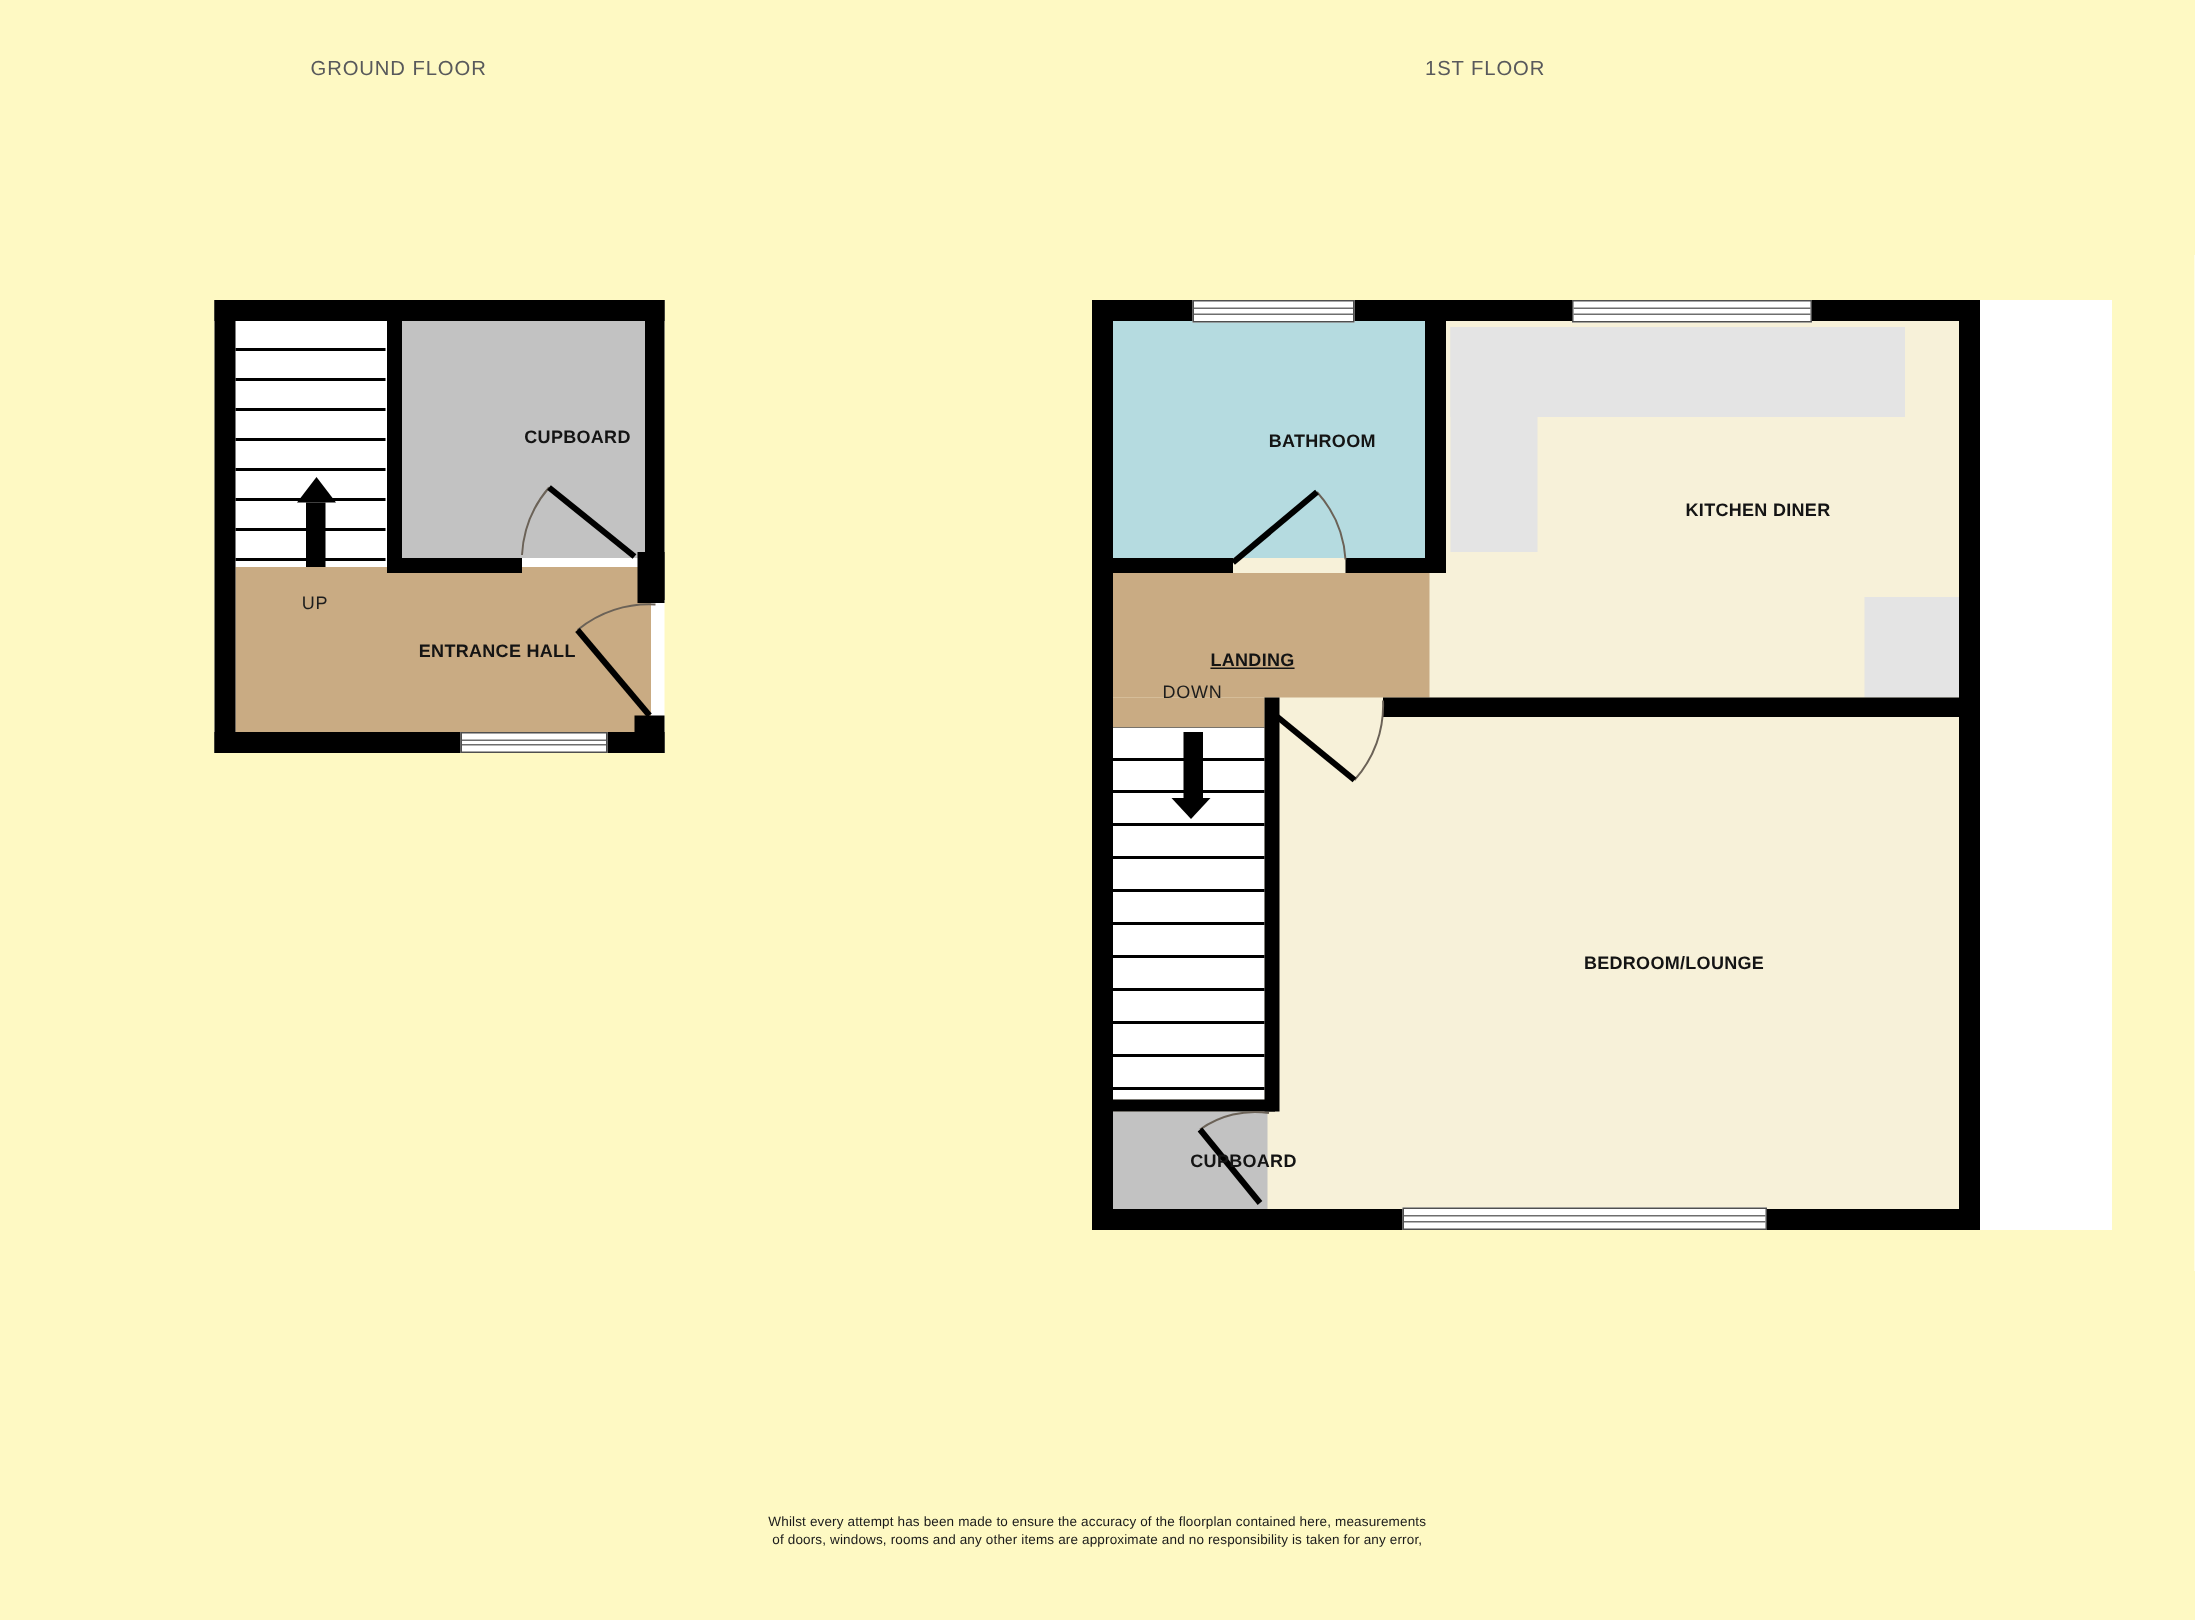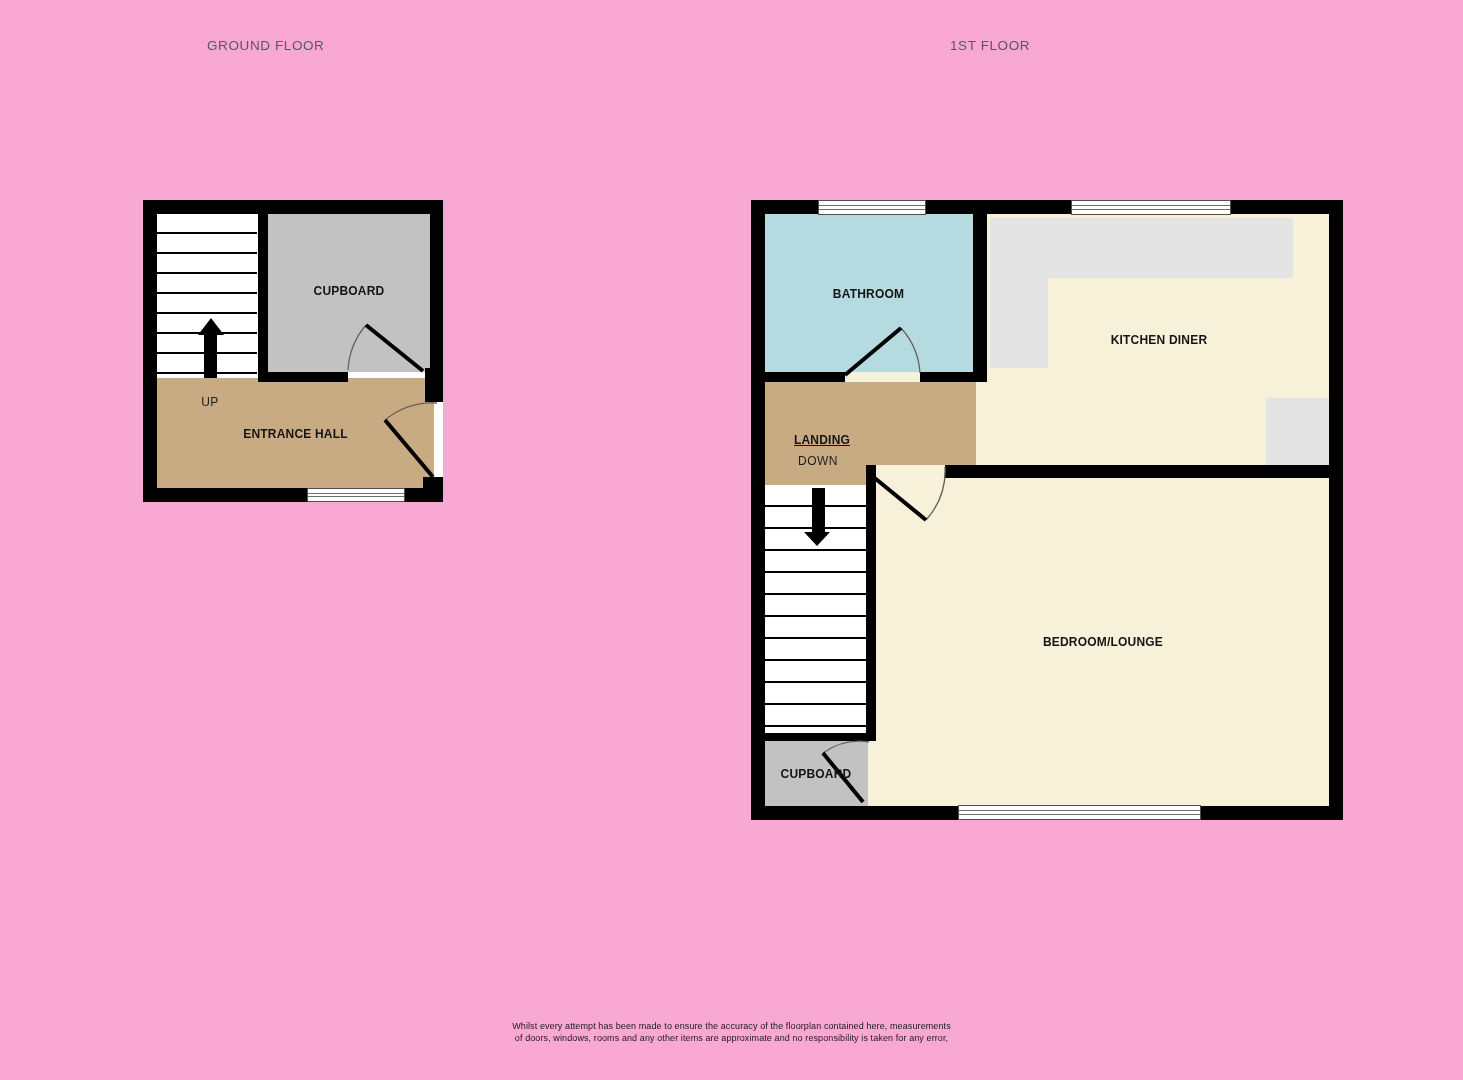--- a/index.html
+++ b/index.html
@@ -1,52 +1,52 @@
 <!DOCTYPE html>
 <html><head>
 <meta charset="utf-8">
 <style>
   html,body{margin:0;padding:0;background:#fff;}
   #canvas{
-    position:relative;width:1463px;height:1080px;background:#f9a8d4;overflow:hidden;
+    position:relative;width:1463px;height:1080px;background:#fef9c3;overflow:hidden;
     font-family:"Liberation Sans", sans-serif;
   }
   .floor-title{
     position:absolute;font-size:13.5px;color:#58595B;letter-spacing:0.6px;z-index:8;
   }
   .plan{position:absolute;background:#fff;}
   .fill{position:absolute;z-index:1;}
   .wall{position:absolute;background:#000;z-index:3;}
   .stairs{position:absolute;background:#fff;z-index:2;}
   .treads{position:absolute;inset:0;
     background:repeating-linear-gradient(to bottom, transparent 0 var(--t), #000 var(--t) calc(var(--t) + 2px));
   }
   .window{position:absolute;background:#fff;border:1px solid #4f4f4f;box-sizing:border-box;z-index:4;}
   .window::before,.window::after{content:"";position:absolute;left:0;right:0;height:1px;background:#6e6e6e;}
   .window::before{top:34%;}
   .window::after{top:58%;}
   .room-label{
     position:absolute;z-index:6;font-weight:bold;font-size:12px;color:#141414;
-    letter-spacing:0.2px;text-align:center;line-height:13px;
+    letter-spacing:0.2px;text-align:center;line-height:13px;padding-left:36px;
   }
   .dir-label{
     position:absolute;z-index:6;font-weight:normal;font-size:12px;color:#1d1d1d;
     text-align:center;line-height:13px;letter-spacing:0.5px;
   }
   .arrow-shaft{position:absolute;background:#000;z-index:4;}
   .arrow-head-up{position:absolute;width:0;height:0;z-index:4;
     border-left:13px solid transparent;border-right:13px solid transparent;border-bottom:17px solid #000;}
   .arrow-head-down{position:absolute;width:0;height:0;z-index:4;
     border-left:13px solid transparent;border-right:13px solid transparent;border-top:14px solid #000;}
   .overlay{position:absolute;left:0;top:0;z-index:5;pointer-events:none;}
   .door-leaf{stroke:#000;stroke-width:4;}
   .door-arc{stroke:#6b6257;stroke-width:1.3;fill:none;}
   .disclaimer{
     position:absolute;left:0;top:1008px;width:100%;text-align:center;z-index:8;
-    font-size:9px;line-height:12px;color:#1a1a1a;letter-spacing:0.1px;margin-top:12px;
+    font-size:9px;line-height:12px;color:#1a1a1a;letter-spacing:0.1px;
   }
 </style>
 </head>
 <body>
 
 <div id="canvas">
 
   <div class="floor-title" style="left:207px;top:38px;">GROUND FLOOR</div>
   <div class="floor-title" style="left:950px;top:38px;">1ST FLOOR</div>
 
@@ -78,21 +78,21 @@
       <line class="door-leaf" x1="223" y1="125" x2="280" y2="171"></line>
       <path class="door-arc" d="M 242,220 A 75,75 0 0 1 294,203"></path>
       <line class="door-leaf" x1="242" y1="220" x2="290" y2="277"></line>
     </svg>
 
     <div class="room-label" style="left:125px;top:85px;width:162px;">CUPBOARD</div>
     <div class="dir-label" style="left:37px;top:196px;width:60px;">UP</div>
     <div class="room-label" style="left:14px;top:228px;width:277px;">ENTRANCE HALL</div>
   </div>
 
-  <div class="plan" style="left:728px;top:200px;width:592px;height:620px;margin-left:23px;">
+  <div class="plan" style="left:728px;top:200px;width:680px;height:620px;">
 
     <div class="fill" style="left: 13px; top: 13px; width: 566px; height: 594px; background-color: rgb(247, 241, 217);"></div>
 
     <div class="fill" style="left: 239px; top: 18px; width: 303px; height: 60px; background-color: rgb(228, 228, 228);"></div>
     <div class="fill" style="left: 239px; top: 18px; width: 58px; height: 150px; background-color: rgb(228, 228, 228);"></div>
     <div class="fill" style="left: 515px; top: 198px; width: 64px; height: 67px; background-color: rgb(228, 228, 228);"></div>
 
     <div class="fill" style="left: 13px; top: 13px; width: 209px; height: 159px; background-color: rgb(181, 219, 224);"></div>
 
     <div class="fill" style="left: 13px; top: 182px; width: 212px; height: 83px; background-color: rgb(201, 171, 131);"></div>

